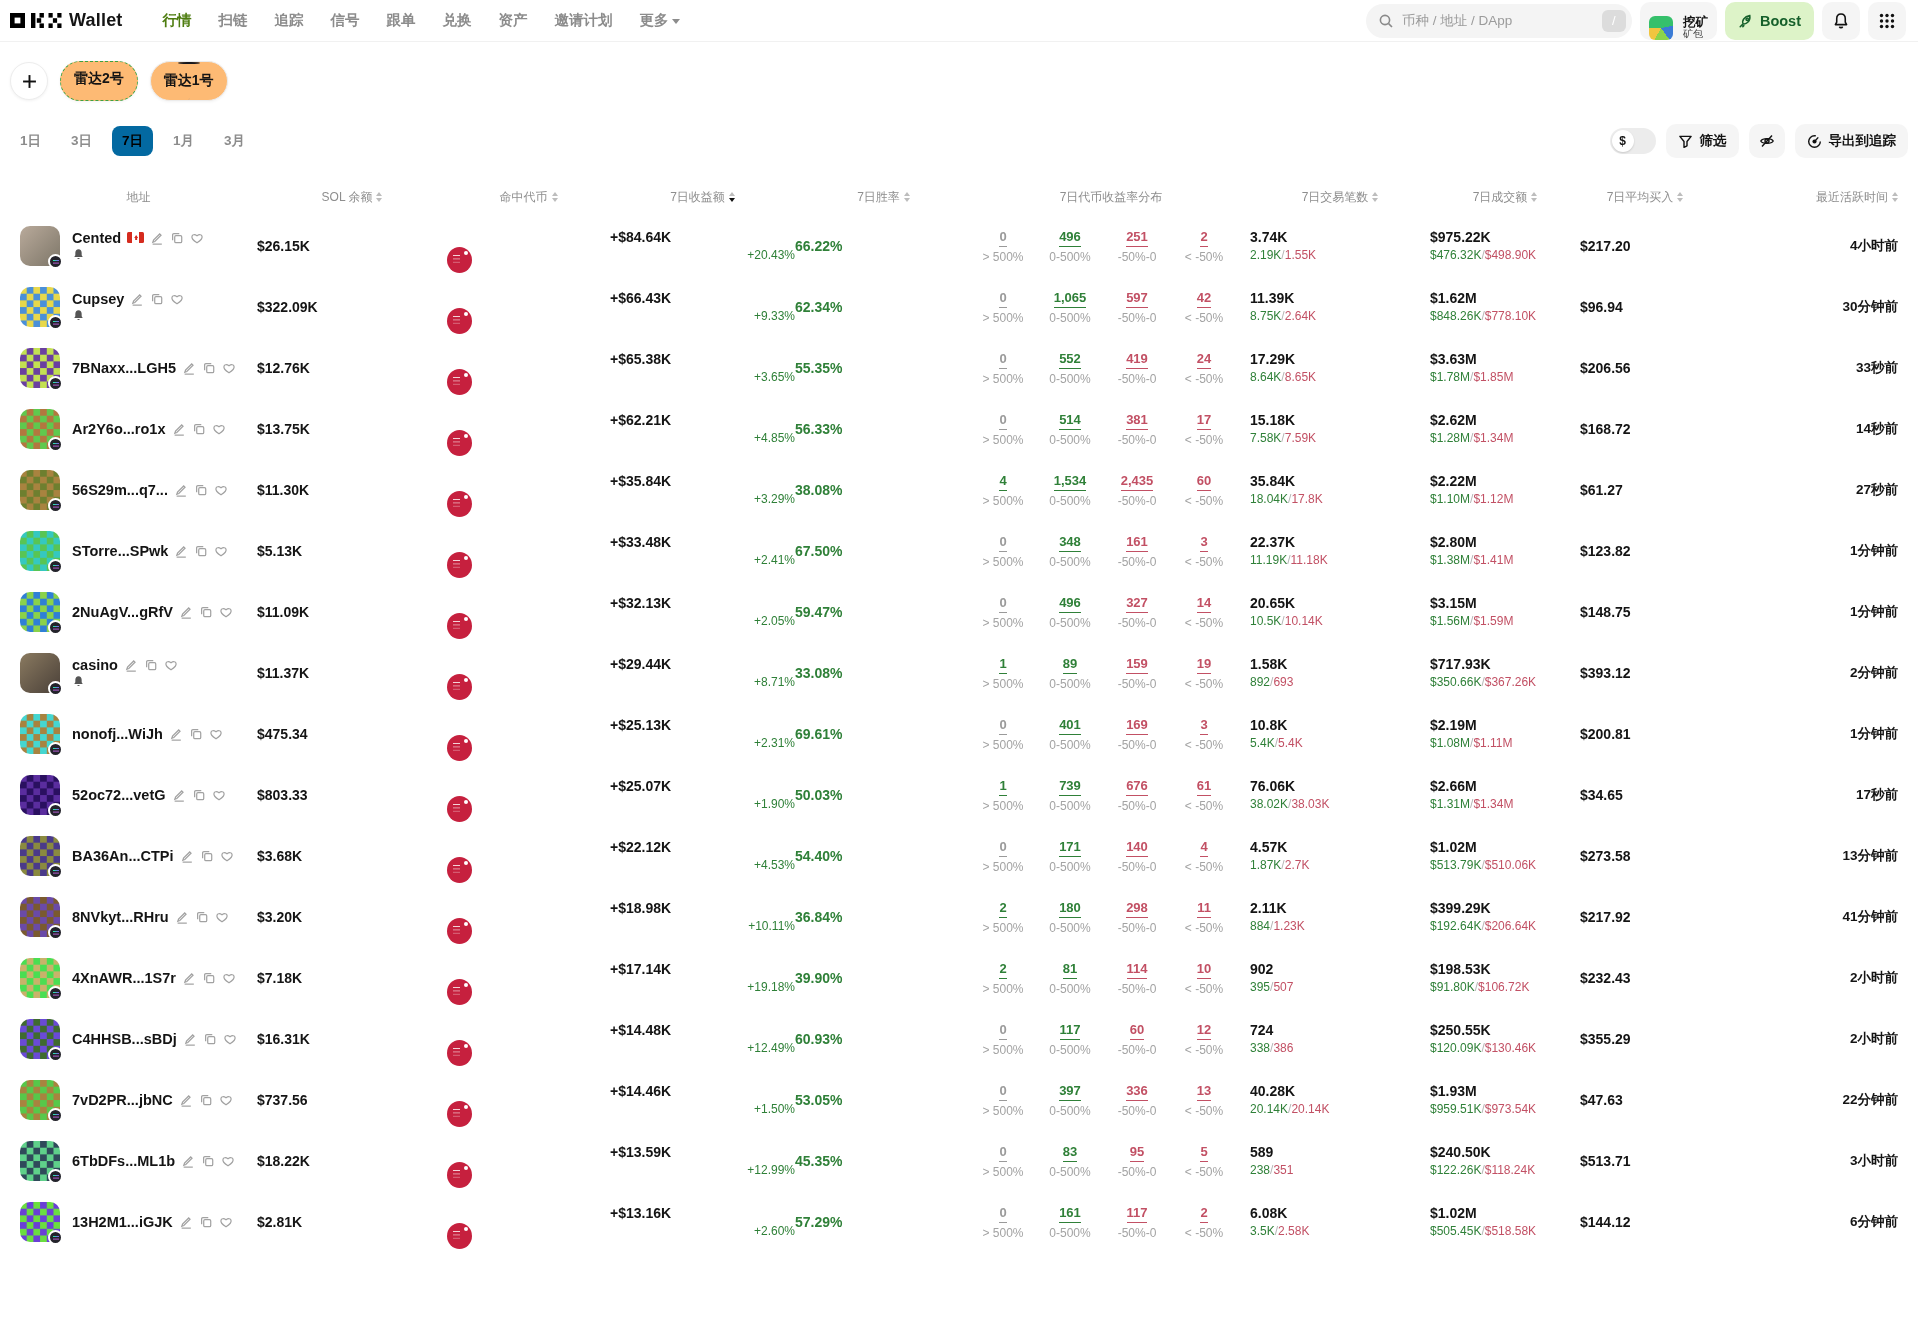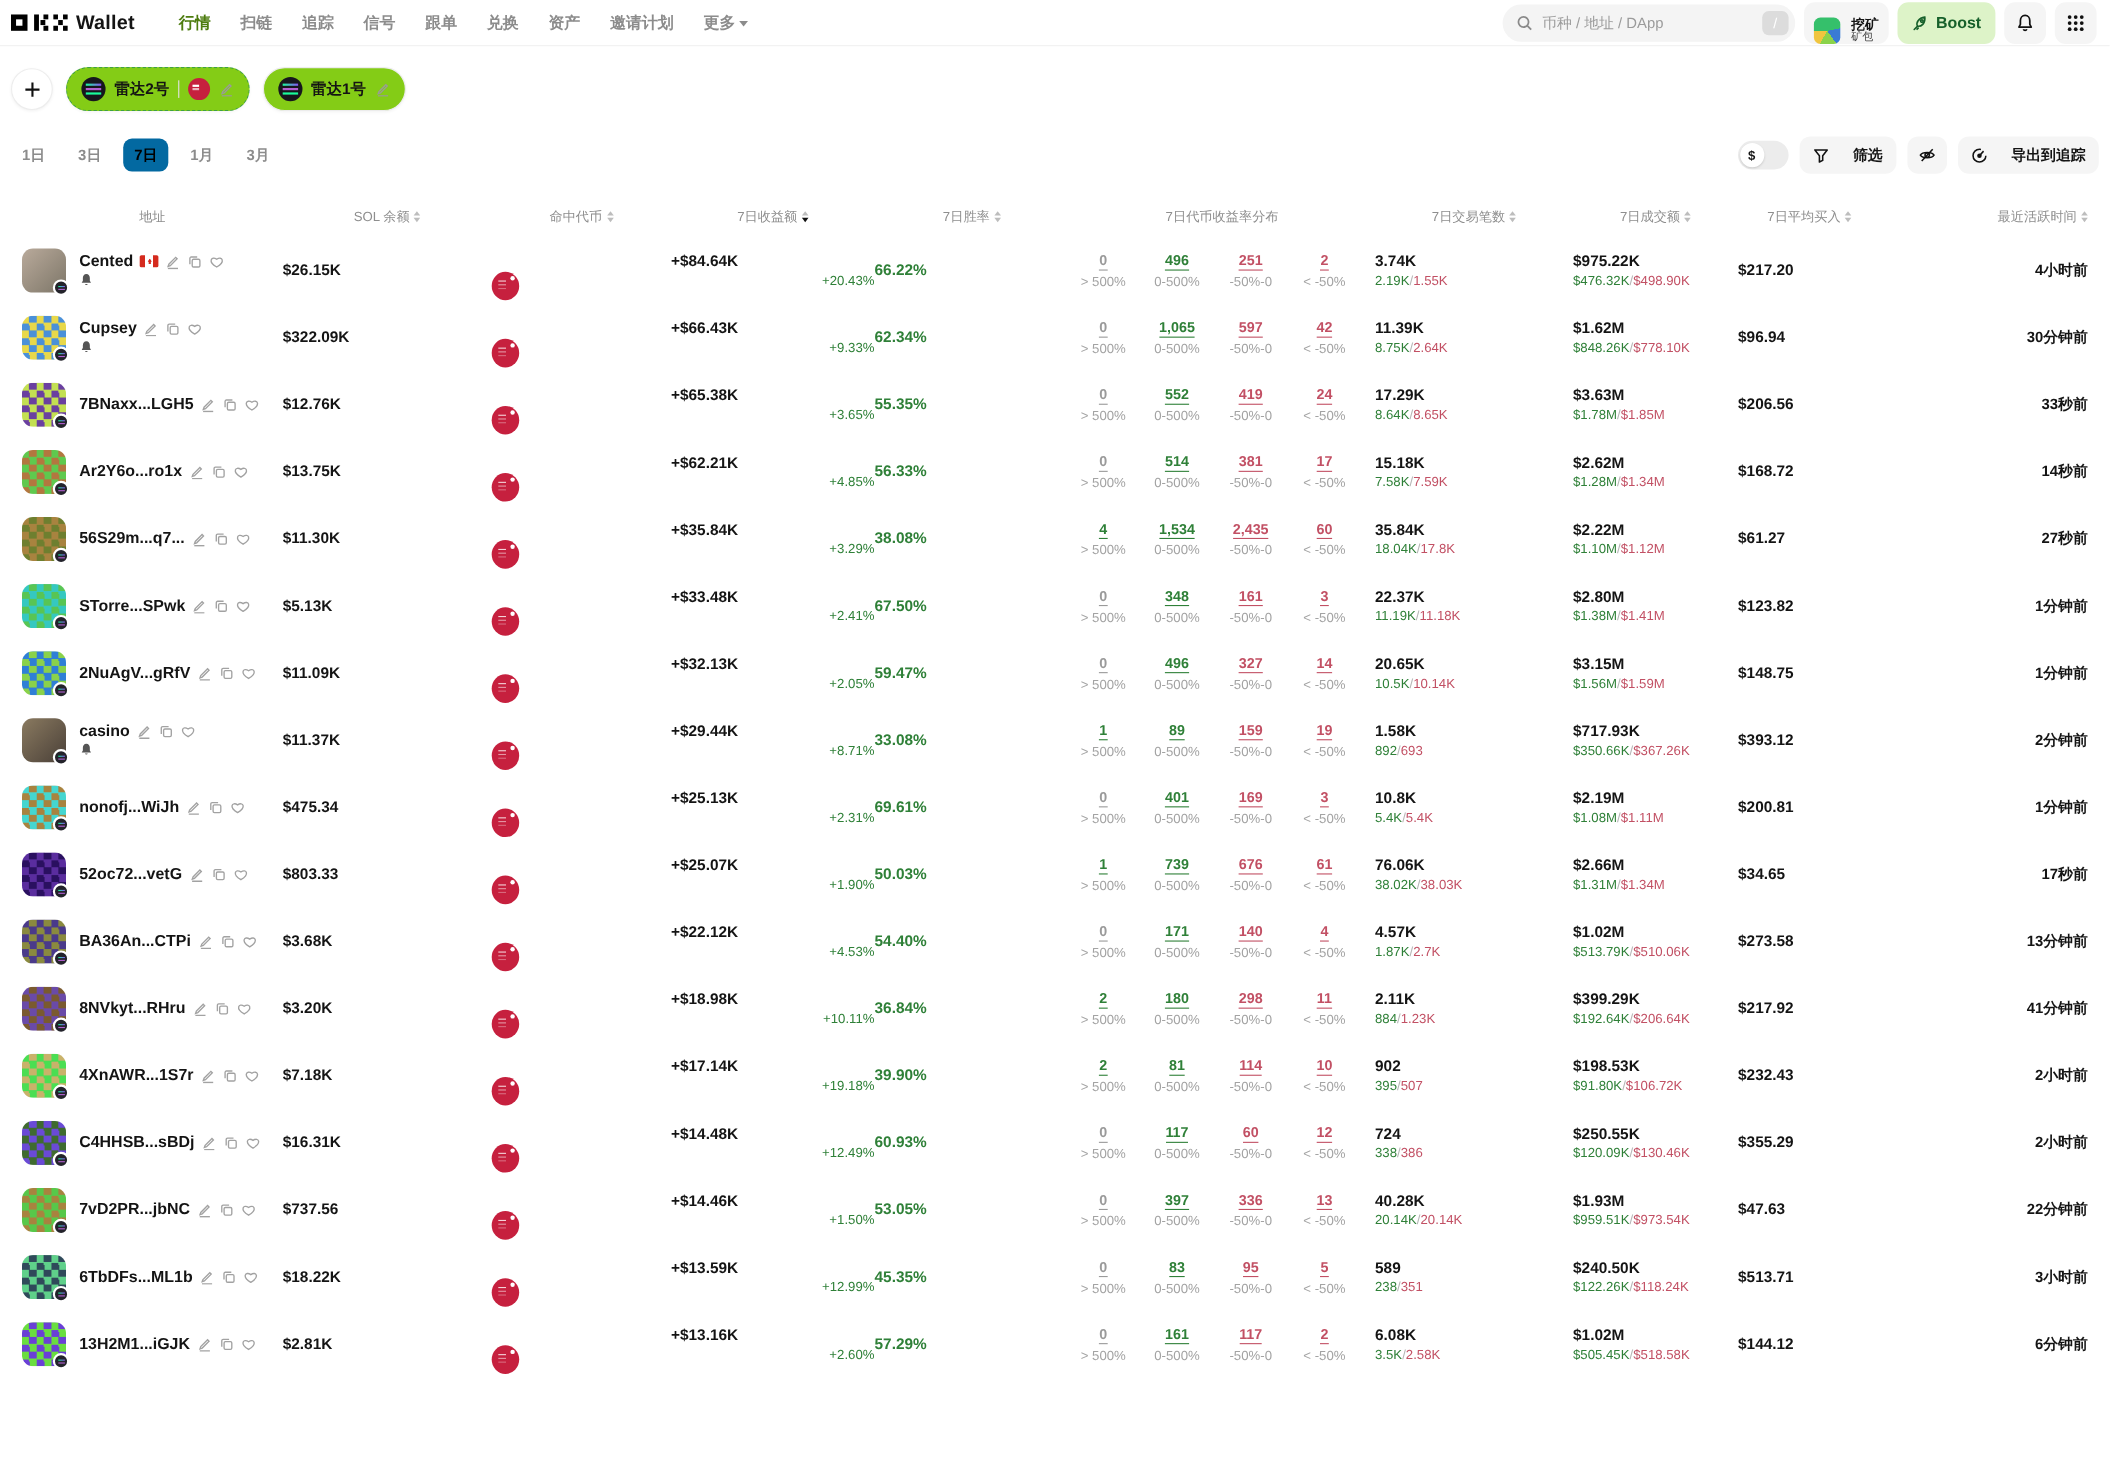--- a/index.html
+++ b/index.html
@@ -29,37 +29,37 @@
   .mining-tx{display:flex;flex-direction:column;line-height:1.05;}
   .mining-tx b{font-size:12.5px;} .mining-tx span{font-size:10px;color:#444;}
   .boost-btn{height:38px;background:#ddf3c8;border-radius:10px;display:flex;align-items:center;gap:6px;padding:0 13px;color:#16602b;font-weight:700;font-size:14.5px;cursor:pointer;}
   .sq-btn{width:38px;height:38px;background:var(--pill);border-radius:10px;display:flex;align-items:center;justify-content:center;cursor:pointer;}
   
   .main{padding:0 10px;}
   .page-title{display:flex;align-items:center;gap:9px;margin:17px 0 0 2px;}
   .page-title h1{font-size:20px;font-weight:700;}
   .chips{display:flex;align-items:center;gap:12px;margin-top:19px;}
   .plus-btn{width:38px;height:38px;border-radius:50%;border:1px solid #ededed;box-shadow:0 1px 3px rgba(0,0,0,.06);display:flex;align-items:center;justify-content:center;font-size:19px;color:#111;cursor:pointer;background:#fff;}
-  .chip{height:40px;border-radius:20px;display:flex;align-items:center;gap:8px;padding:0 13px;border:1px solid #ececec;box-shadow:0 1px 3px rgba(0,0,0,.05);cursor:pointer;background:#84cc16;}
+  .chip{height:40px;border-radius:20px;display:flex;align-items:center;gap:8px;padding:0 13px;border:1px solid #ececec;box-shadow:0 1px 3px rgba(0,0,0,.05);cursor:pointer;background:#fdba74;flex-direction:column;}
   .chip.selected{border:1.5px dashed #3fa143;}
   .chip .cname{font-size:14px;font-weight:700;}
   .chip .vsep{width:1px;height:16px;background:#e3e3e3;}
   .sol-ic{width:22px;height:22px;border-radius:50%;background:#17171d;position:relative;overflow:hidden;}
   .sol-ic::before{content:"";position:absolute;left:4px;right:4px;top:6px;height:2px;background:linear-gradient(90deg,#19fb9b,#8752f3);box-shadow:0 4px 0 0 #b35fd0,0 8px 0 0 #19fb9b;}
   .mini-token{width:20px;height:20px;border-radius:50%;background:#c6203e;position:relative;}
   .mini-token::after{content:"";position:absolute;left:4px;top:6px;width:6px;height:1.5px;background:#fff;box-shadow:0 3px 0 #ffffffaa;}
   
   .filter-row{display:flex;align-items:center;margin-top:23px;}
   .tabs{display:flex;align-items:center;gap:10px;}
   .tab{font-size:13.5px;color:#8c8c8c;font-weight:600;padding:6px 10px;border-radius:8px;cursor:pointer;}
   .tab.active{background:#0369a1;color:#000;font-weight:700;}
   .filter-right{margin-left:auto;display:flex;align-items:center;gap:10px;}
   .cur-toggle{width:46px;height:26px;background:#ececec;border-radius:13px;display:flex;align-items:center;padding:2px;cursor:pointer;}
   .cur-knob{width:22px;height:22px;border-radius:50%;background:#fff;box-shadow:0 1px 2px rgba(0,0,0,.15);font-size:12px;font-weight:700;display:flex;align-items:center;justify-content:center;}
-  .tool-btn{height:34px;background:var(--pill);border-radius:10px;display:flex;align-items:center;gap:22px;padding:0 12px;font-size:13.5px;font-weight:600;cursor:pointer;white-space:nowrap;}
+  .tool-btn{height:34px;background:var(--pill);border-radius:10px;display:flex;align-items:center;gap:7px;padding:0 12px;font-size:13.5px;font-weight:600;cursor:pointer;white-space:nowrap;}
   .tool-btn.icon-only{width:36px;padding:0;justify-content:center;}
   
   .thead{display:grid;grid-template-columns:var(--cols);align-items:center;margin-top:27px;padding:0 10px;height:24px;}
   .th{font-size:12px;color:var(--hdr);display:flex;align-items:center;gap:4px;white-space:nowrap;justify-content:center;}
   .th.right{justify-content:flex-end;}
   .sort{display:inline-flex;flex-direction:column;gap:2px;}
   .sort i{width:0;height:0;border-left:3.5px solid transparent;border-right:3.5px solid transparent;}
   .sort .up{border-bottom:4px solid #bdbdbd;} .sort .dn{border-top:4px solid #bdbdbd;}
   .sort .dn.on{border-top-color:#111;}
   .tbody{margin-top:6px;}

